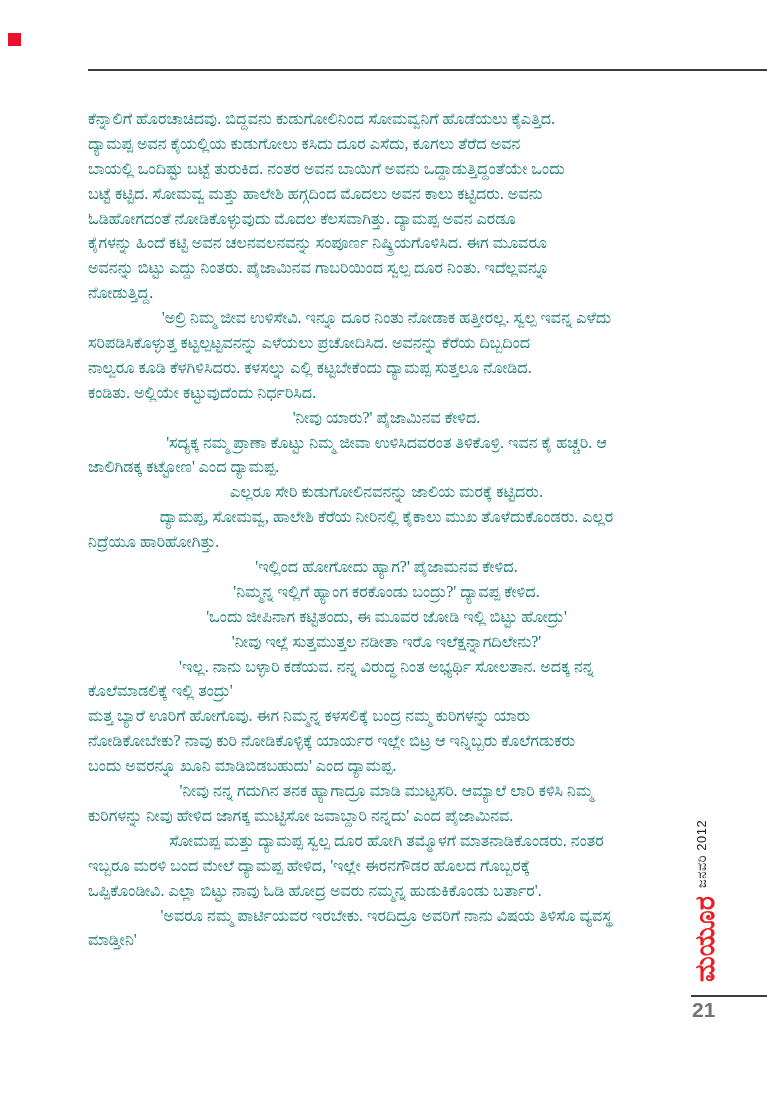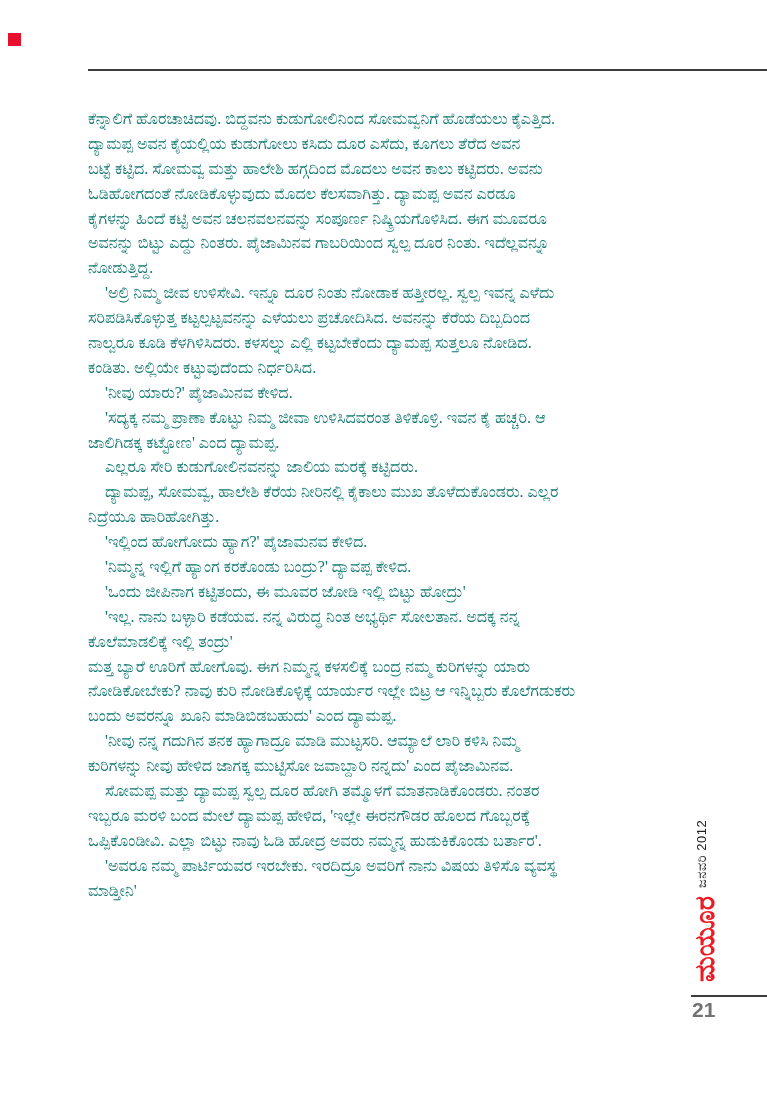--- a/index.html
+++ b/index.html
@@ -42,20 +42,21 @@
     text-align: left;
     font-family: "Liberation Serif", "DejaVu Sans", sans-serif;
   }
   .text-column .line {
     white-space: nowrap;
     height: 24.9px;
     overflow: visible;
   }
   .text-column .line.indent {
     padding-left: 17px;
+    text-align: center;
   }
   .vert {
     position: absolute;
     writing-mode: vertical-rl;
     transform: rotate(180deg);
     white-space: nowrap;
   }
   .issue-date {
     left: 694px;
     top: 796px;
@@ -97,38 +98,40 @@
 </head>
 <body>
 
 <div class="corner-marker"></div>
 
 <div class="top-rule"></div>
 
 <div class="text-column">
     <div class="line">ಕೆನ್ನಾಲಿಗೆ ಹೊರಚಾಚಿದವು. ಬಿದ್ದವನು ಕುಡುಗೋಲಿನಿಂದ ಸೋಮವ್ವನಿಗೆ ಹೊಡೆಯಲು ಕೈಎತ್ತಿದ.</div>
     <div class="line">ದ್ಯಾಮಪ್ಪ ಅವನ ಕೈಯಲ್ಲಿಯ ಕುಡುಗೋಲು ಕಸಿದು ದೂರ ಎಸೆದು, ಕೂಗಲು ತೆರೆದ ಅವನ</div>
+    <div class="line">ಬಾಯಲ್ಲಿ ಒಂದಿಷ್ಟು ಬಟ್ಟೆ ತುರುಕಿದ. ನಂತರ ಅವನ ಬಾಯಿಗೆ ಅವನು ಒದ್ದಾಡುತ್ತಿದ್ದಂತೆಯೇ ಒಂದು</div>
     <div class="line">ಬಟ್ಟೆ ಕಟ್ಟಿದ. ಸೋಮವ್ವ ಮತ್ತು ಹಾಲೇಶಿ ಹಗ್ಗದಿಂದ ಮೊದಲು ಅವನ ಕಾಲು ಕಟ್ಟಿದರು. ಅವನು</div>
     <div class="line">ಓಡಿಹೋಗದಂತೆ ನೋಡಿಕೊಳ್ಳುವುದು ಮೊದಲ ಕೆಲಸವಾಗಿತ್ತು. ದ್ಯಾಮಪ್ಪ ಅವನ ಎರಡೂ</div>
     <div class="line">ಕೈಗಳನ್ನು ಹಿಂದೆ ಕಟ್ಟಿ ಅವನ ಚಲನವಲನವನ್ನು ಸಂಪೂರ್ಣ ನಿಷ್ಕ್ರಿಯಗೊಳಿಸಿದ. ಈಗ ಮೂವರೂ</div>
     <div class="line">ಅವನನ್ನು ಬಿಟ್ಟು ಎದ್ದು ನಿಂತರು. ಪೈಜಾಮಿನವ ಗಾಬರಿಯಿಂದ ಸ್ವಲ್ಪ ದೂರ ನಿಂತು. ಇದೆಲ್ಲವನ್ನೂ</div>
     <div class="line">ನೋಡುತ್ತಿದ್ದ.</div>
     <div class="line indent">'ಅಲ್ರಿ ನಿಮ್ಮ ಜೀವ ಉಳಿಸೇವಿ. ಇನ್ನೂ ದೂರ ನಿಂತು ನೋಡಾಕ ಹತ್ತೀರಲ್ಲ. ಸ್ವಲ್ಪ ಇವನ್ನ ಎಳೆದು</div>
     <div class="line">ಸರಿಪಡಿಸಿಕೊಳ್ಳುತ್ತ ಕಟ್ಟಲ್ಪಟ್ಟವನನ್ನು ಎಳೆಯಲು ಪ್ರಚೋದಿಸಿದ. ಅವನನ್ನು ಕೆರೆಯ ದಿಬ್ಬದಿಂದ</div>
     <div class="line">ನಾಲ್ವರೂ ಕೂಡಿ ಕೆಳಗಿಳಿಸಿದರು. ಕಳಸಲ್ನು ಎಲ್ಲಿ ಕಟ್ಟಬೇಕೆಂದು ದ್ಯಾಮಪ್ಪ ಸುತ್ತಲೂ ನೋಡಿದ.</div>
     <div class="line">ಕಂಡಿತು. ಅಲ್ಲಿಯೇ ಕಟ್ಟುವುದೆಂದು ನಿರ್ಧರಿಸಿದ.</div>
     <div class="line indent">'ನೀವು ಯಾರು?' ಪೈಜಾಮಿನವ ಕೇಳಿದ.</div>
     <div class="line indent">'ಸದ್ಯಕ್ಕ ನಮ್ಮ ಪ್ರಾಣಾ ಕೊಟ್ಟು ನಿಮ್ಮ ಜೀವಾ ಉಳಿಸಿದವರಂತ ತಿಳಿಕೊಳ್ರಿ. ಇವನ ಕೈ ಹಚ್ಚರಿ. ಆ</div>
     <div class="line">ಜಾಲಿಗಿಡಕ್ಕ ಕಟ್ಟೋಣ' ಎಂದ ದ್ಯಾಮಪ್ಪ.</div>
     <div class="line indent">ಎಲ್ಲರೂ ಸೇರಿ ಕುಡುಗೋಲಿನವನನ್ನು ಜಾಲಿಯ ಮರಕ್ಕೆ ಕಟ್ಟಿದರು.</div>
     <div class="line indent">ದ್ಯಾಮಪ್ಪ, ಸೋಮವ್ವ, ಹಾಲೇಶಿ ಕೆರೆಯ ನೀರಿನಲ್ಲಿ ಕೈಕಾಲು ಮುಖ ತೊಳೆದುಕೊಂಡರು. ಎಲ್ಲರ</div>
     <div class="line">ನಿದ್ರೆಯೂ ಹಾರಿಹೋಗಿತ್ತು.</div>
     <div class="line indent">'ಇಲ್ಲಿಂದ ಹೋಗೋದು ಹ್ಯಾಗ?' ಪೈಜಾಮನವ ಕೇಳಿದ.</div>
     <div class="line indent">'ನಿಮ್ಮನ್ನ ಇಲ್ಲಿಗೆ ಹ್ಯಾಂಗ ಕರಕೊಂಡು ಬಂದ್ರು?' ದ್ಯಾವಪ್ಪ ಕೇಳಿದ.</div>
     <div class="line indent">'ಒಂದು ಜೀಪಿನಾಗ ಕಟ್ಟಿತಂದು, ಈ ಮೂವರ ಜೋಡಿ ಇಲ್ಲಿ ಬಿಟ್ಟು ಹೋದ್ರು'</div>
+    <div class="line indent">'ನೀವು ಇಲ್ಲೆ ಸುತ್ತಮುತ್ತಲ ನಡೀತಾ ಇರೊ ಇಲೆಕ್ಷನ್ನಾಗದಿಲೇನು?'</div>
     <div class="line indent">'ಇಲ್ಲ. ನಾನು ಬಳ್ಳಾರಿ ಕಡೆಯವ. ನನ್ನ ವಿರುದ್ಧ ನಿಂತ ಅಭ್ಯರ್ಥಿ ಸೋಲತಾನ. ಅದಕ್ಕ ನನ್ನ</div>
     <div class="line">ಕೊಲೆಮಾಡಲಿಕ್ಕೆ ಇಲ್ಲಿ ತಂದ್ರು'</div>
     <div class="line">ಮತ್ತ ಬ್ಯಾರೆ ಊರಿಗೆ ಹೋಗೊವು. ಈಗ ನಿಮ್ಮನ್ನ ಕಳಸಲಿಕ್ಕೆ ಬಂದ್ರ ನಮ್ಮ ಕುರಿಗಳನ್ನು ಯಾರು</div>
     <div class="line">ನೋಡಿಕೋಬೇಕು? ನಾವು ಕುರಿ ನೋಡಿಕೊಳ್ಳಿಕ್ಕೆ ಯಾರ್ಯರ ಇಲ್ಲೇ ಬಿಟ್ರ ಆ ಇನ್ನಿಬ್ಬರು ಕೊಲೆಗಡುಕರು</div>
     <div class="line">ಬಂದು ಅವರನ್ನೂ ಖೂನಿ ಮಾಡಿಬಿಡಬಹುದು' ಎಂದ ದ್ಯಾಮಪ್ಪ.</div>
     <div class="line indent">'ನೀವು ನನ್ನ ಗದುಗಿನ ತನಕ ಹ್ಯಾಗಾದ್ರೂ ಮಾಡಿ ಮುಟ್ಟಸರಿ. ಆಮ್ಯಾಲೆ ಲಾರಿ ಕಳಿಸಿ ನಿಮ್ಮ</div>
     <div class="line">ಕುರಿಗಳನ್ನು ನೀವು ಹೇಳಿದ ಜಾಗಕ್ಕ ಮುಟ್ಟಿಸೋ ಜವಾಬ್ದಾರಿ ನನ್ನದು' ಎಂದ ಪೈಜಾಮಿನವ.</div>
     <div class="line indent">ಸೋಮಪ್ಪ ಮತ್ತು ದ್ಯಾಮಪ್ಪ ಸ್ವಲ್ಪ ದೂರ ಹೋಗಿ ತಮ್ಮೊಳಗೆ ಮಾತನಾಡಿಕೊಂಡರು. ನಂತರ</div>
     <div class="line">ಇಬ್ಬರೂ ಮರಳಿ ಬಂದ ಮೇಲೆ ದ್ಯಾಮಪ್ಪ ಹೇಳಿದ, 'ಇಲ್ಲೇ ಈರನಗೌಡರ ಹೊಲದ ಗೊಬ್ಬರಕ್ಕೆ</div>
     <div class="line">ಒಪ್ಪಿಕೊಂಡೀವಿ. ಎಲ್ಲಾ ಬಿಟ್ಟು ನಾವು ಓಡಿ ಹೋದ್ರ ಅವರು ನಮ್ಮನ್ನ ಹುಡುಕಿಕೊಂಡು ಬರ್ತಾರ'.</div>

